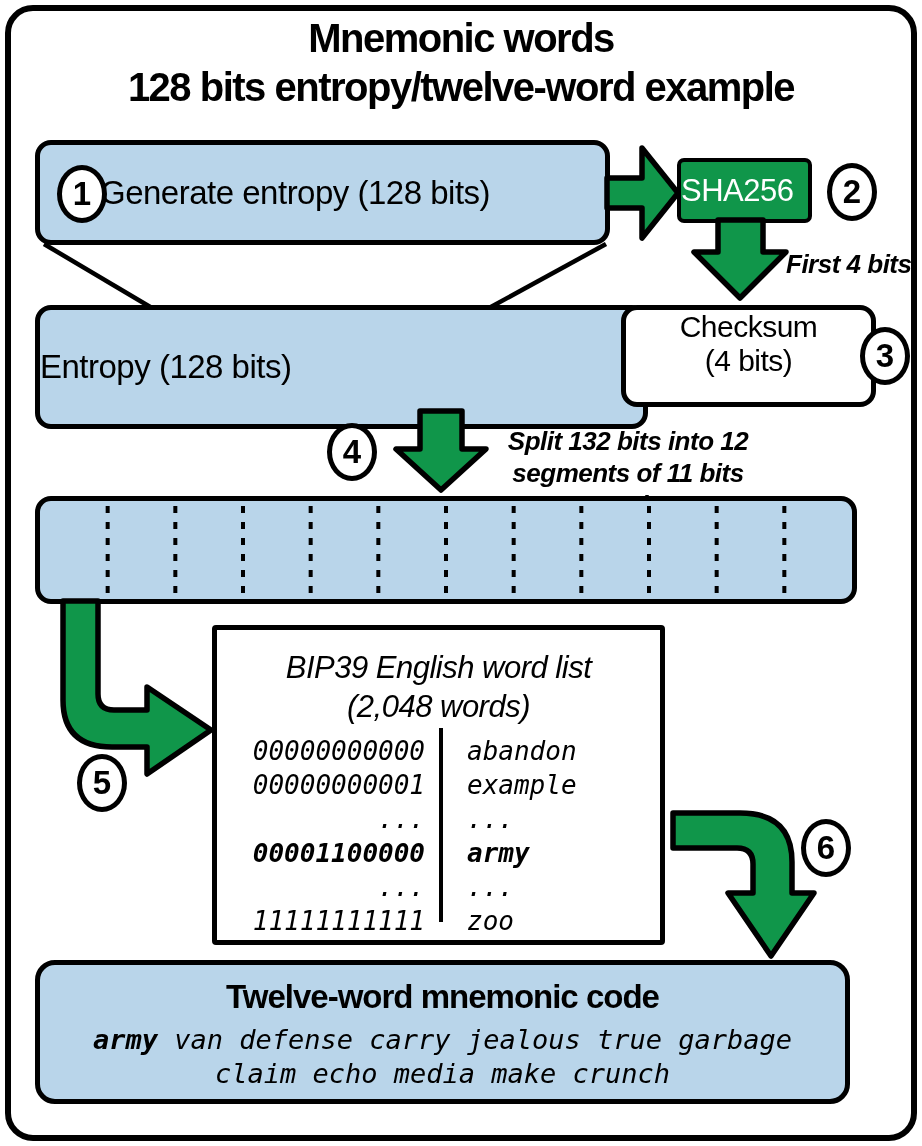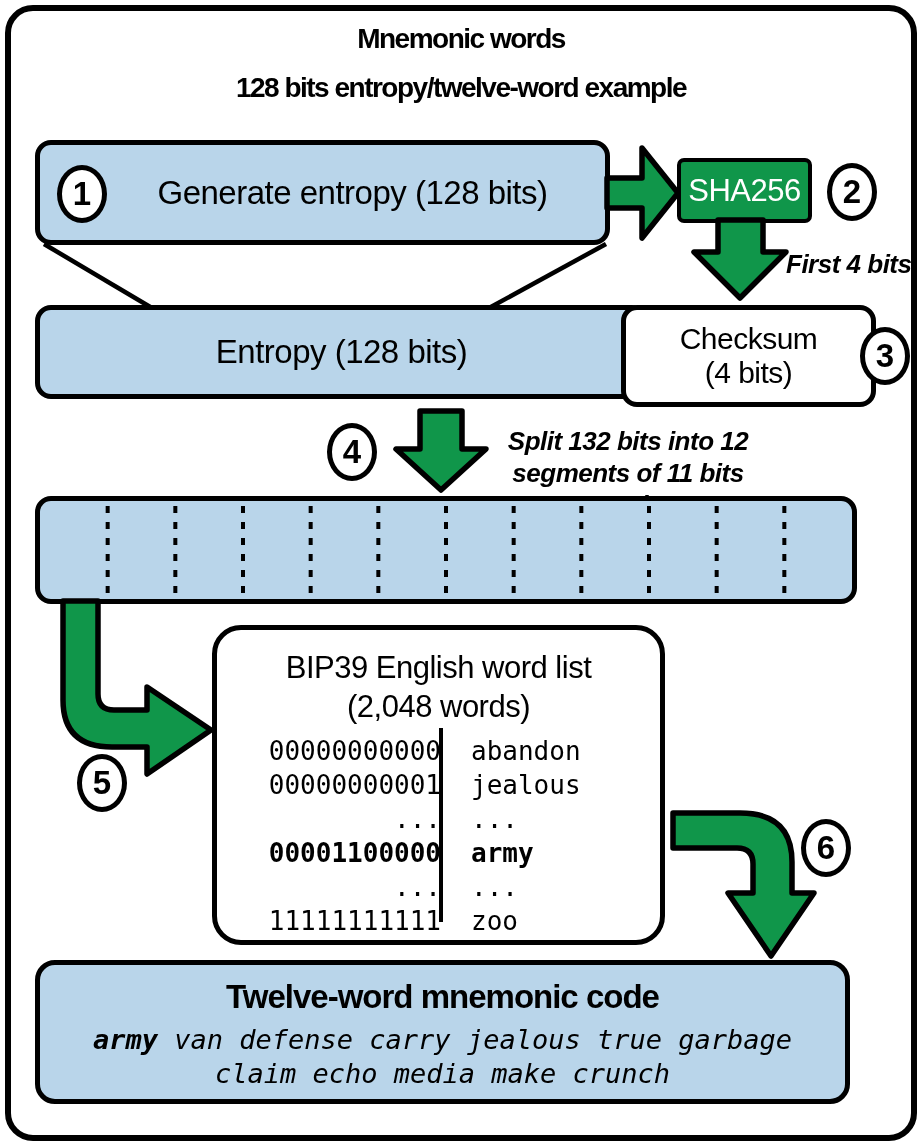--- a/index.html
+++ b/index.html
@@ -4,41 +4,41 @@
 <style>
   :root{
     --blue:#b9d5ea; --green:#10964a; --ink:#000000; --bg:#ffffff; --sha-text:#ffffff;
   }
   html,body{margin:0;padding:0;background:var(--bg);}
   .canvas{position:relative;width:922px;height:1146px;background:var(--bg);
           font-family:"Liberation Sans",sans-serif;color:var(--ink);overflow:hidden;}
   .frame{position:absolute;left:5px;top:5px;width:912px;height:1136px;
          border:6px solid var(--ink);border-radius:28px;box-sizing:border-box;}
   .title{position:absolute;left:0;top:14px;width:922px;text-align:center;
-         font-size:28px;font-weight:bold;line-height:49px;letter-spacing:-1.5px;}
+         font-size:40px;font-weight:bold;line-height:49px;letter-spacing:-1.5px;}
   .node{position:absolute;box-sizing:border-box;border:5px solid var(--ink);
-        display:flex;align-items:center;justify-content:center;text-align:center;}
+        display:flex;align-items:center;text-align:center;}
   .blue{background:var(--blue);}
   .white{background:var(--bg);}
   .box-generate{left:35px;top:140px;width:575px;height:105px;border-radius:16px;
                 font-size:33px;letter-spacing:-0.5px;padding-left:60px;}
   .box-sha{left:677px;top:158px;width:135px;height:65px;border-radius:7px;border-width:4px;
            background:var(--green);color:var(--sha-text);font-size:31px;letter-spacing:-0.5px;}
-  .box-entropy{left:35px;top:305px;width:613px;height:94px;border-radius:16px;font-size:33px;letter-spacing:-0.5px;}
+  .box-entropy{left:35px;top:305px;width:613px;height:124px;border-radius:16px;font-size:33px;letter-spacing:-0.5px;}
   .box-checksum{left:621px;top:305px;width:255px;height:102px;border-radius:16px;
                 font-size:30px;line-height:34px;letter-spacing:-0.5px;flex-direction:column;}
   .box-segments{left:35px;top:496px;width:822px;height:108px;border-radius:16px;}
-  .box-wordlist{left:212px;top:625px;width:453px;height:320px;border-radius:29px;
-                display:block;}
+  .box-wordlist{left:212px;top:625px;width:453px;height:320px;border-radius:4px;
+                display:block;font-style:italic;}
   .wordlist-head{margin-top:18px;text-align:center;font-size:31px;line-height:39px;letter-spacing:-0.5px;}
-  .wordlist-rows{position:absolute;left:36px;top:104px;width:413px;}
+  .wordlist-rows{position:absolute;left:20px;top:104px;width:413px;}
   .wl-row{display:flex;height:34px;line-height:34px;
           font-family:"DejaVu Sans Mono",monospace;font-size:26px;}
   .wl-code{width:188px;text-align:right;white-space:pre;}
-  .wl-word{margin-left:30px;white-space:pre;}
+  .wl-word{margin-left:42px;white-space:pre;}
   .wl-row.hl{font-weight:bold;}
   .box-mnemonic{left:35px;top:960px;width:815px;height:144px;border-radius:20px;
                 display:block;text-align:center;padding-top:12px;box-sizing:border-box;}
   .mnemonic-title{font-size:33px;font-weight:bold;line-height:40px;letter-spacing:-1px;margin-bottom:6px;}
   .mono-line{font-family:"DejaVu Sans Mono",monospace;font-size:27px;line-height:34px;white-space:pre;font-style:italic;}
   .mono-line b{font-weight:bold;}
   .stepnum{position:absolute;width:50px;height:58px;box-sizing:border-box;border:5px solid var(--ink);
            border-radius:50%;background:var(--bg);display:flex;align-items:center;justify-content:center;
            font-size:33px;font-weight:bold;z-index:5;}
   .annotation{position:absolute;font-style:italic;font-weight:bold;font-size:26px;
@@ -92,21 +92,21 @@
       <div>BIP39 English word list</div>
       <div>(2,048 words)</div>
     </div>
     <div class="wordlist-rows">
         <div class="wl-row">
           <span class="wl-code">00000000000</span>
           <span class="wl-word">abandon</span>
         </div>
         <div class="wl-row">
           <span class="wl-code">00000000001</span>
-          <span class="wl-word">jealous</span>
+          <span class="wl-word">example</span>
         </div>
         <div class="wl-row">
           <span class="wl-code">...</span>
           <span class="wl-word">...</span>
         </div>
         <div class="wl-row hl">
           <span class="wl-code">00001100000</span>
           <span class="wl-word">army</span>
         </div>
         <div class="wl-row">

